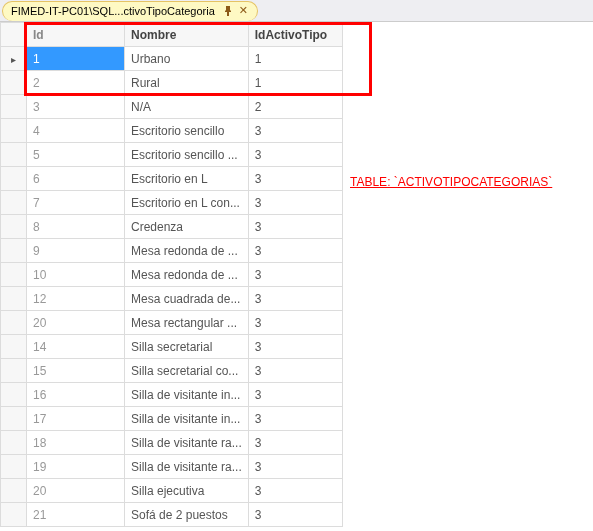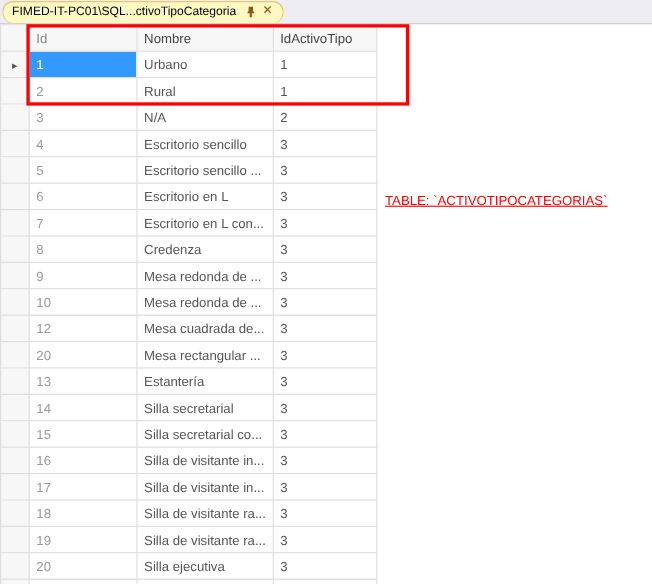--- a/index.html
+++ b/index.html
@@ -71,21 +71,21 @@
       padding: 4px 6px;
       text-align: left;
       height: 24px;
       overflow: hidden;
       white-space: nowrap;
       text-overflow: ellipsis;
       background: #fff;
     }
     th {
       background: #f7f7f7;
-      font-weight: normal;
+      font-weight: bold;
       color: #444;
       margin-left: 20px;
     }
     th.rowhead, td.rowhead {
       width: 26px;
       background: #f7f7f7;
       text-align: center;
       color: #444;
     }
     .col-id { width: 98px; color: #888; }
@@ -216,26 +216,20 @@
           <td class="col-tipo">3</td>
         </tr>
         <tr>
           <td class="rowhead"></td>
           <td class="col-id">20</td>
           <td class="col-nombre">Mesa rectangular ...</td>
           <td class="col-tipo">3</td>
         </tr>
         <tr>
           <td class="rowhead"></td>
-          <td class="col-id">13</td>
-          <td class="col-nombre">Estantería</td>
-          <td class="col-tipo">3</td>
-        </tr>
-        <tr>
-          <td class="rowhead"></td>
           <td class="col-id">14</td>
           <td class="col-nombre">Silla secretarial</td>
           <td class="col-tipo">3</td>
         </tr>
         <tr>
           <td class="rowhead"></td>
           <td class="col-id">15</td>
           <td class="col-nombre">Silla secretarial co...</td>
           <td class="col-tipo">3</td>
         </tr>

